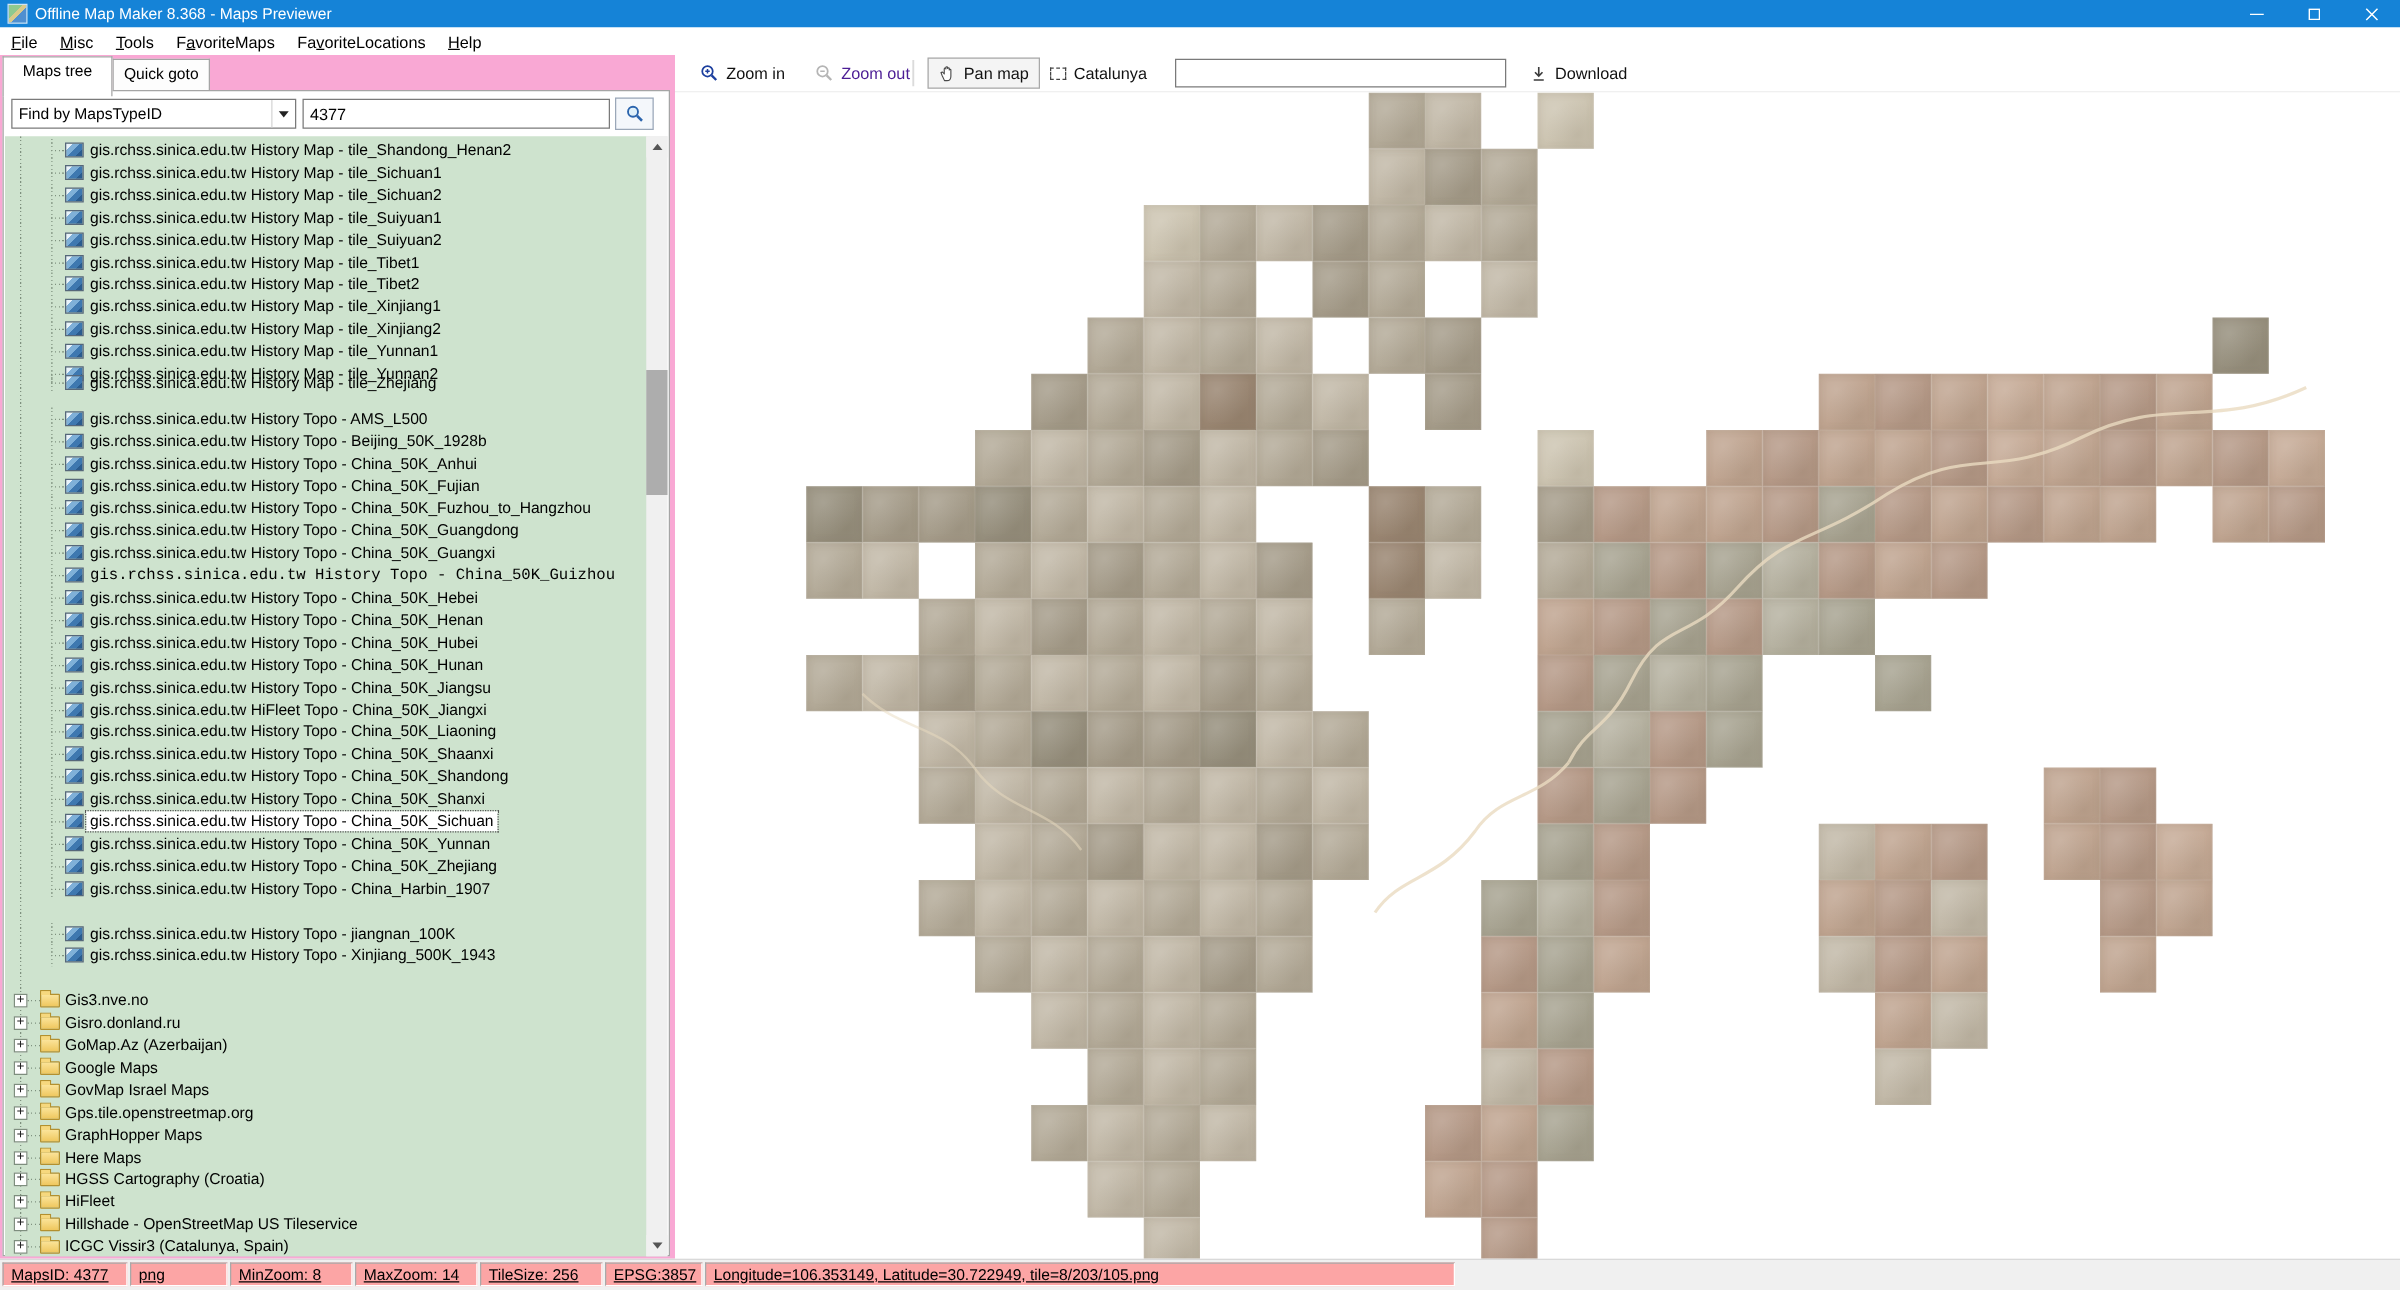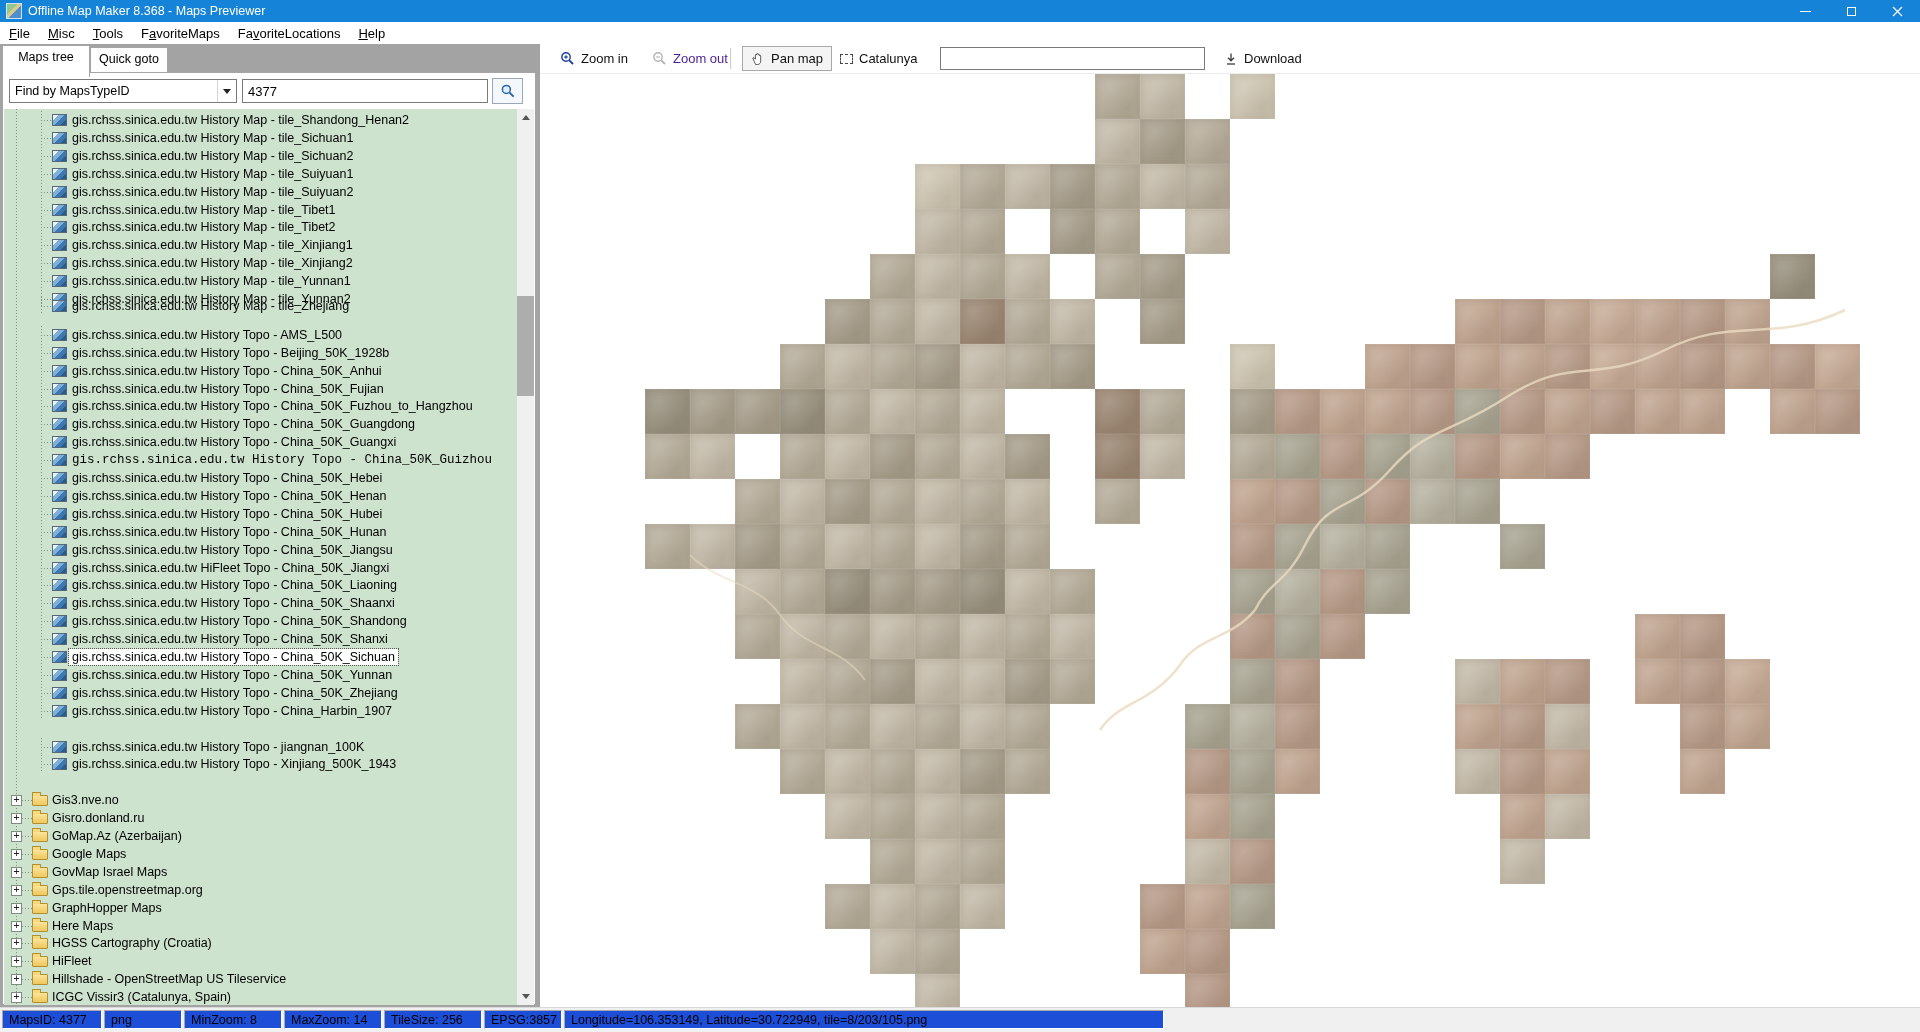--- a/index.html
+++ b/index.html
@@ -17,21 +17,21 @@
   .glyph-restore{position:relative;width:9px;height:9px;}
   .glyph-restore .r1{position:absolute;right:0;top:0;width:7px;height:7px;border:1px solid #fff;}
   .glyph-restore .r2{position:absolute;left:0;bottom:0;width:7px;height:7px;border:1px solid #fff;background:#1583d7;}
 
   
   .menubar{position:absolute;left:0;top:22px;width:1920px;height:22px;background:#fff;
     display:flex;align-items:center;font-size:13px;color:#000;}
   .menu-item{padding:2px 9px;cursor:default;}
 
   
-  .left{position:absolute;left:0;top:44px;width:540px;height:963px;background:#a3a3a3;}
+  .left{position:absolute;left:0;top:44px;width:540px;height:963px;background:#f9a8d4;}
   .tab{position:absolute;background:#fff;border:1px solid #a5a5a5;border-bottom:none;
     font-size:12.5px;display:flex;align-items:flex-start;justify-content:center;padding-top:4px;}
   .tab.active{left:2px;top:1px;width:86px;height:27px;z-index:3;}
   .tab.inactive{left:90px;top:3px;width:76px;height:25px;z-index:1;background:#fdfdfd;}
   .page{position:absolute;left:2px;top:28px;width:534px;height:933px;border:1px solid #a5a5a5;
     background:#fff;z-index:2;box-sizing:border-box;}
 
   
   .combo{position:absolute;left:6px;top:6px;width:228px;height:24px;border:1px solid #7a7a7a;
     background:#fff;font-size:12.5px;display:flex;align-items:center;box-sizing:border-box;}
@@ -90,22 +90,22 @@
   
   .map{position:absolute;left:0;top:30px;width:1380px;height:933px;background:#fff;overflow:hidden;}
   .tile{position:absolute;width:45px;height:45px;
     background-image:radial-gradient(ellipse at 30% 28%,rgba(255,255,255,.16),transparent 62%),
                      radial-gradient(ellipse at 72% 76%,rgba(70,58,38,.10),transparent 58%);
     box-shadow:inset 0 0 0 1px rgba(255,255,255,.07),inset 0 0 7px rgba(92,78,56,.14);}
   .rivers{position:absolute;left:0;top:0;z-index:5;}
 
   
   .statusbar{position:absolute;left:0;top:1007px;width:1920px;height:25px;background:#f0f0f0;border-top:1px solid #d9d9d9;box-sizing:border-box;}
-  .spanel{position:absolute;top:2px;height:19px;background:#1d4ed8;border:1px solid;border-color:#a9a9a9 #fff #fff #a9a9a9;
-    font-size:12.5px;display:flex;align-items:center;padding-left:6px;box-sizing:border-box;white-space:nowrap;overflow:hidden;}
+  .spanel{position:absolute;top:2px;height:19px;background:#fca5a5;border:1px solid;border-color:#a9a9a9 #fff #fff #a9a9a9;
+    font-size:12.5px;display:flex;align-items:center;padding-left:6px;box-sizing:border-box;white-space:nowrap;overflow:hidden;text-decoration:underline;}
   u{text-decoration:underline;}
 </style>
 </head>
 <body>
 
 <div class="app">
 
   <div class="titlebar">
     <div class="app-icon"></div>
     <span>Offline Map Maker 8.368 - Maps Previewer</span>

